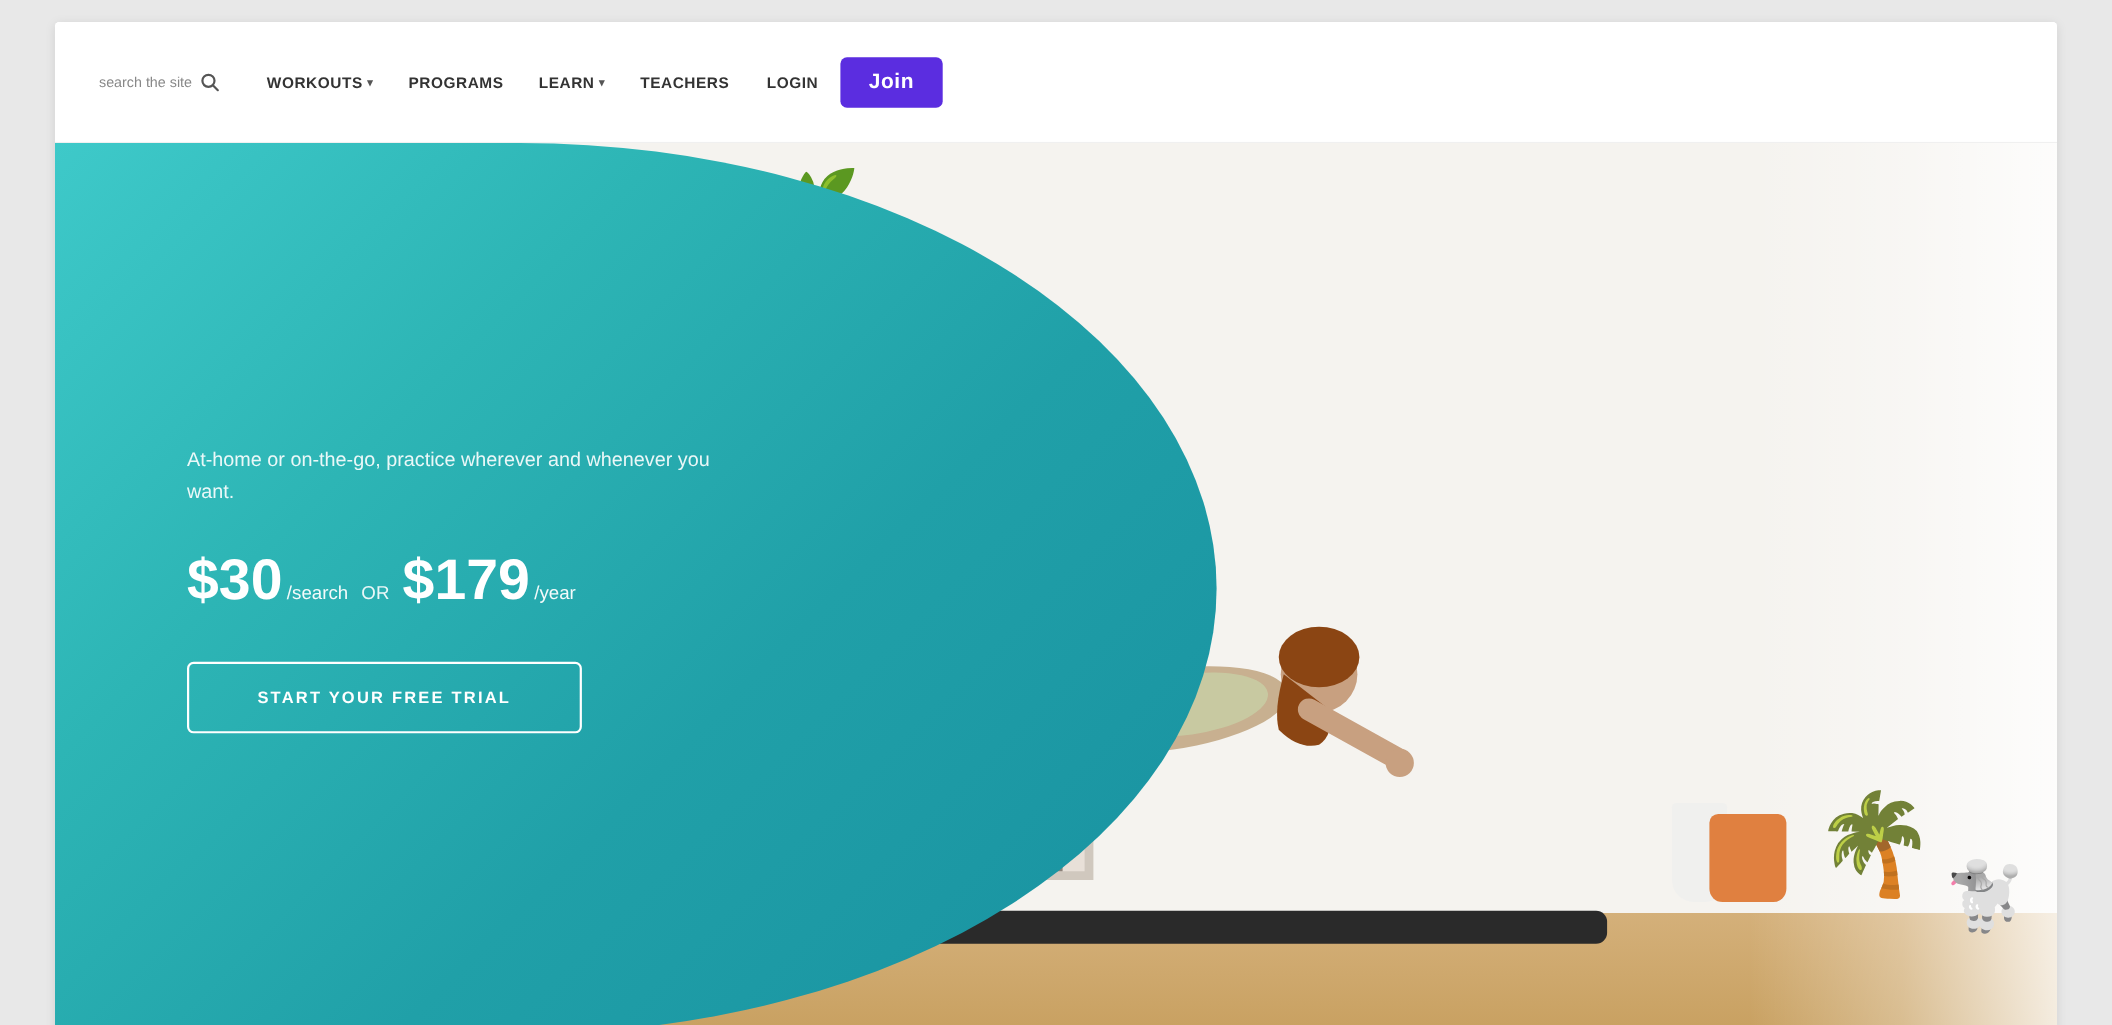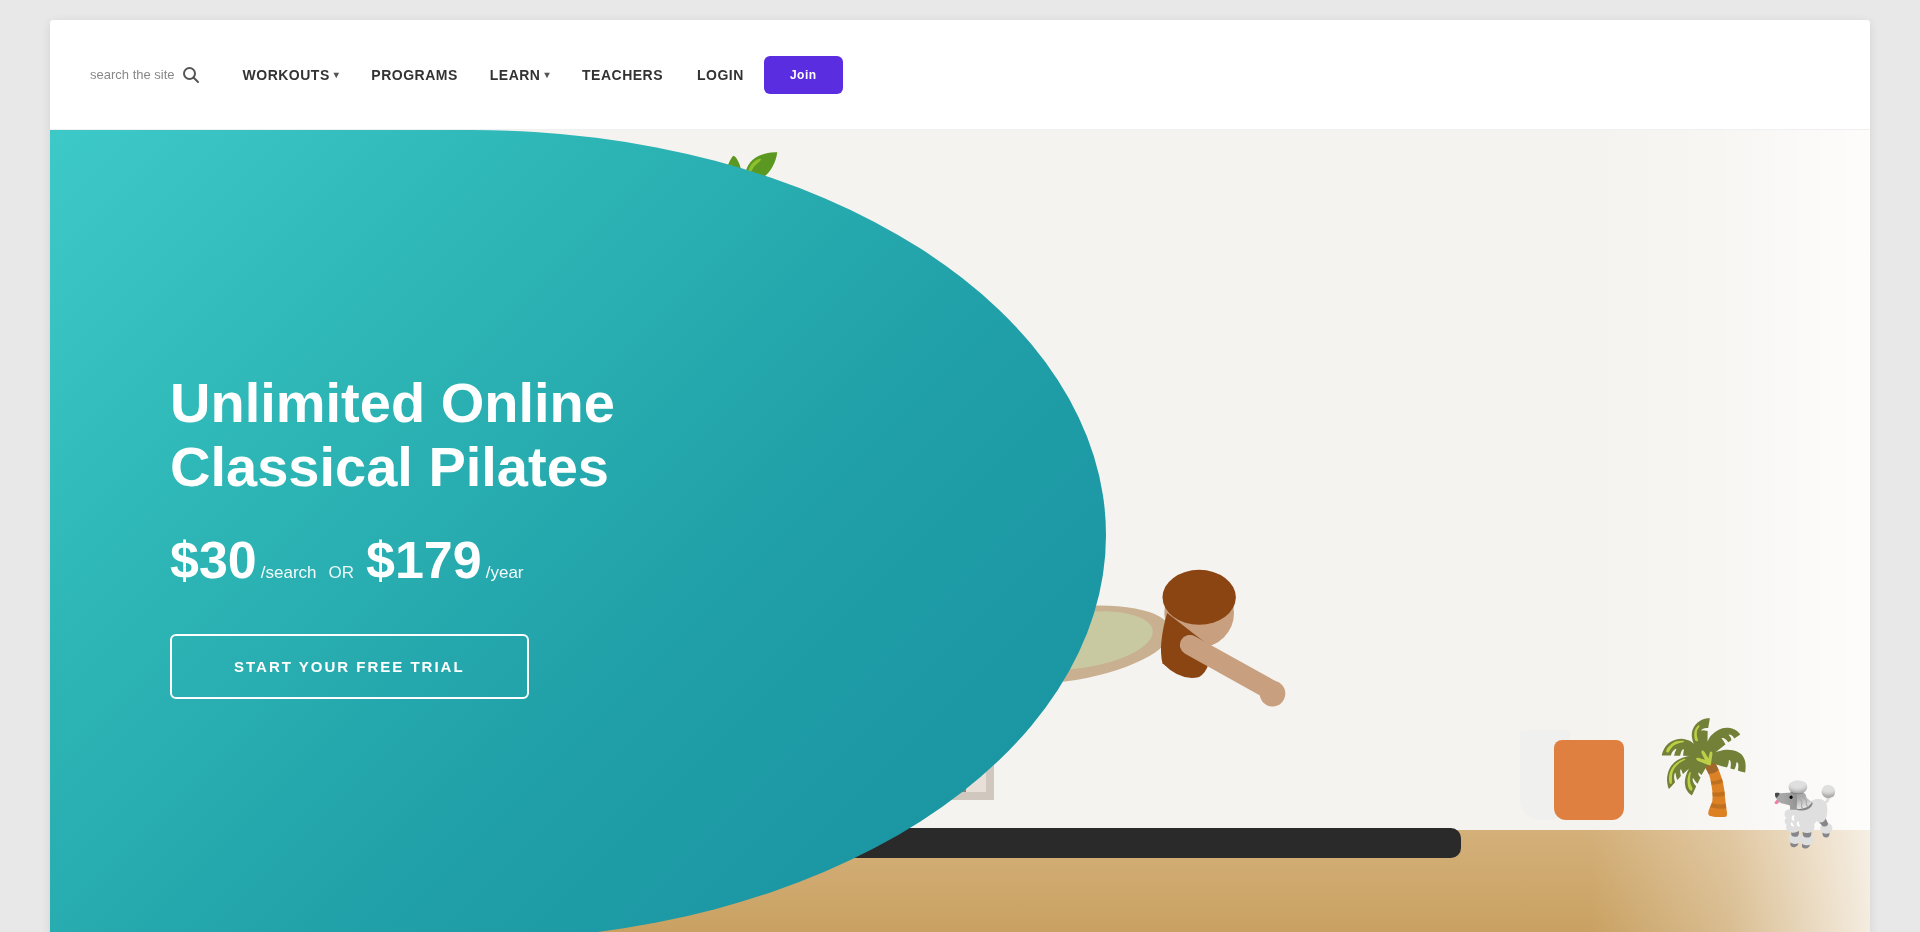--- a/index.html
+++ b/index.html
@@ -127,21 +127,21 @@
       background: none;
       border: none;
     }
 
     .btn-join {
       padding: 12px 26px;
       background: #5b2de0;
       color: #fff;
       border: none;
       border-radius: 6px;
-      font-size: 12px;
+      font-size: 19px;
       font-family: Arial, sans-serif;
       font-weight: 600;
       cursor: pointer;
       letter-spacing: 0.5px;
     }
 
     
     .hero {
       position: relative;
       width: 100%;
@@ -524,21 +524,21 @@
             <circle cx="198" cy="263" r="14" fill="#c8a080"></circle>
           </svg>
 
           <div class="dog-area">🐩</div>
         </div>
       </div>
 
       <div class="hero-overlay"></div>
 
       <div class="hero-content">
-        <h1 class="hero-title">Unlimited Online Classical Pilates</h1>
+        <p class="hero-subtitle">At-home or on-the-go, practice wherever and whenever you want.</p>
 
         <div class="hero-pricing">
           <span class="price-large">
             <span>$</span><span>30</span>
           </span>
           <span class="price-small">/search</span>
           <span class="price-or">OR</span>
           <span class="price-large-2">
             <span>$</span><span>179</span>
           </span>

